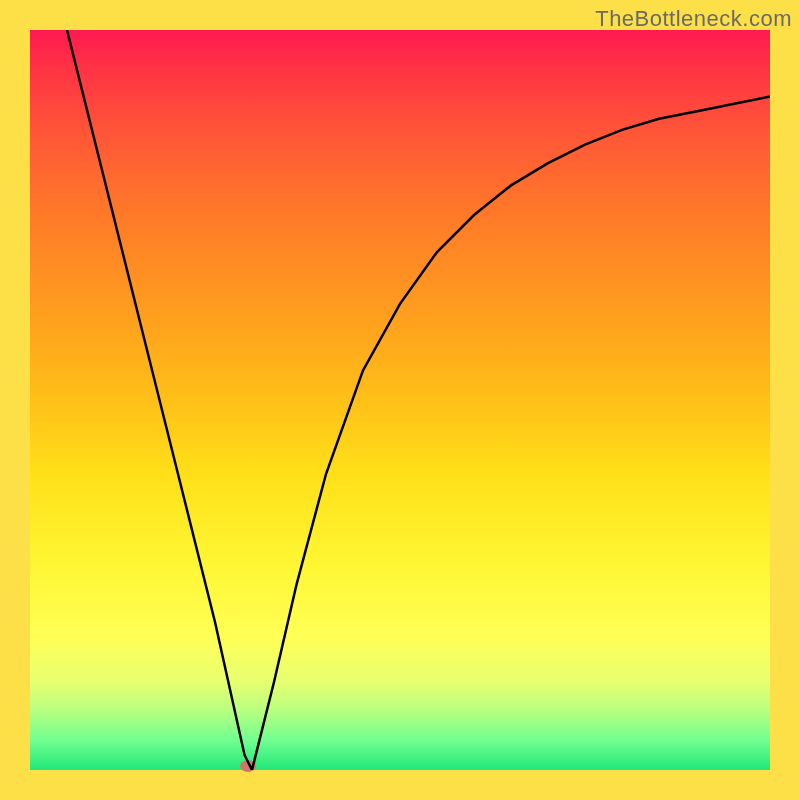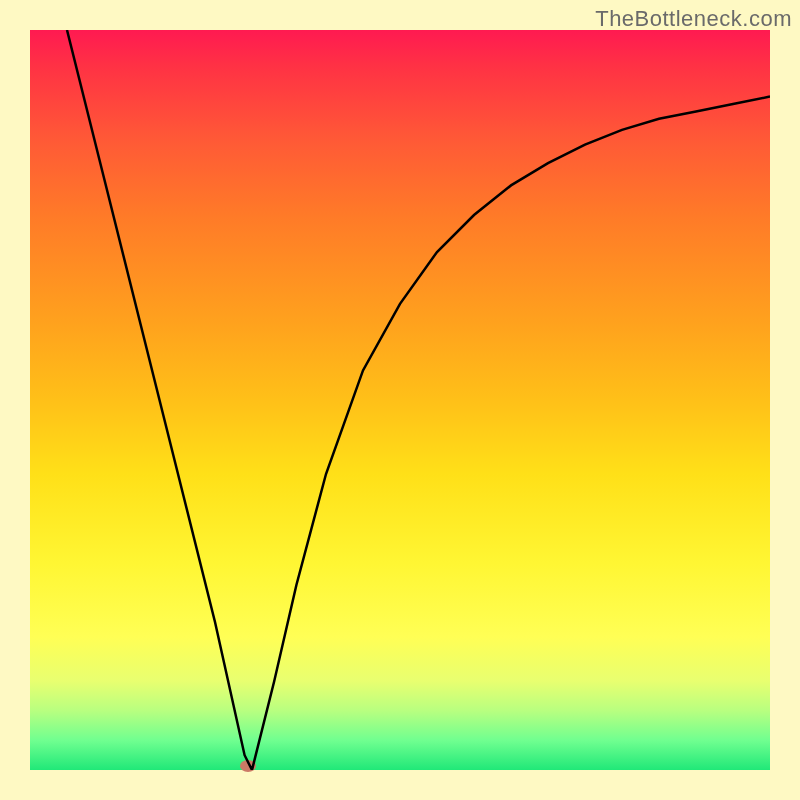--- a/index.html
+++ b/index.html
@@ -8,21 +8,21 @@
     width: 800px;
     height: 800px;
     overflow: hidden;
     background: #000;
     font-family: Arial, Helvetica, sans-serif;
   }
   .frame {
     position: relative;
     width: 800px;
     height: 800px;
-    background: #fef9c3;
+    background: #fde047;
   }
   .plot {
     position: absolute;
     left: 30px;
     top: 30px;
     width: 740px;
     height: 740px;
     background: linear-gradient(
       to bottom,
       #ff1a51 0%,

